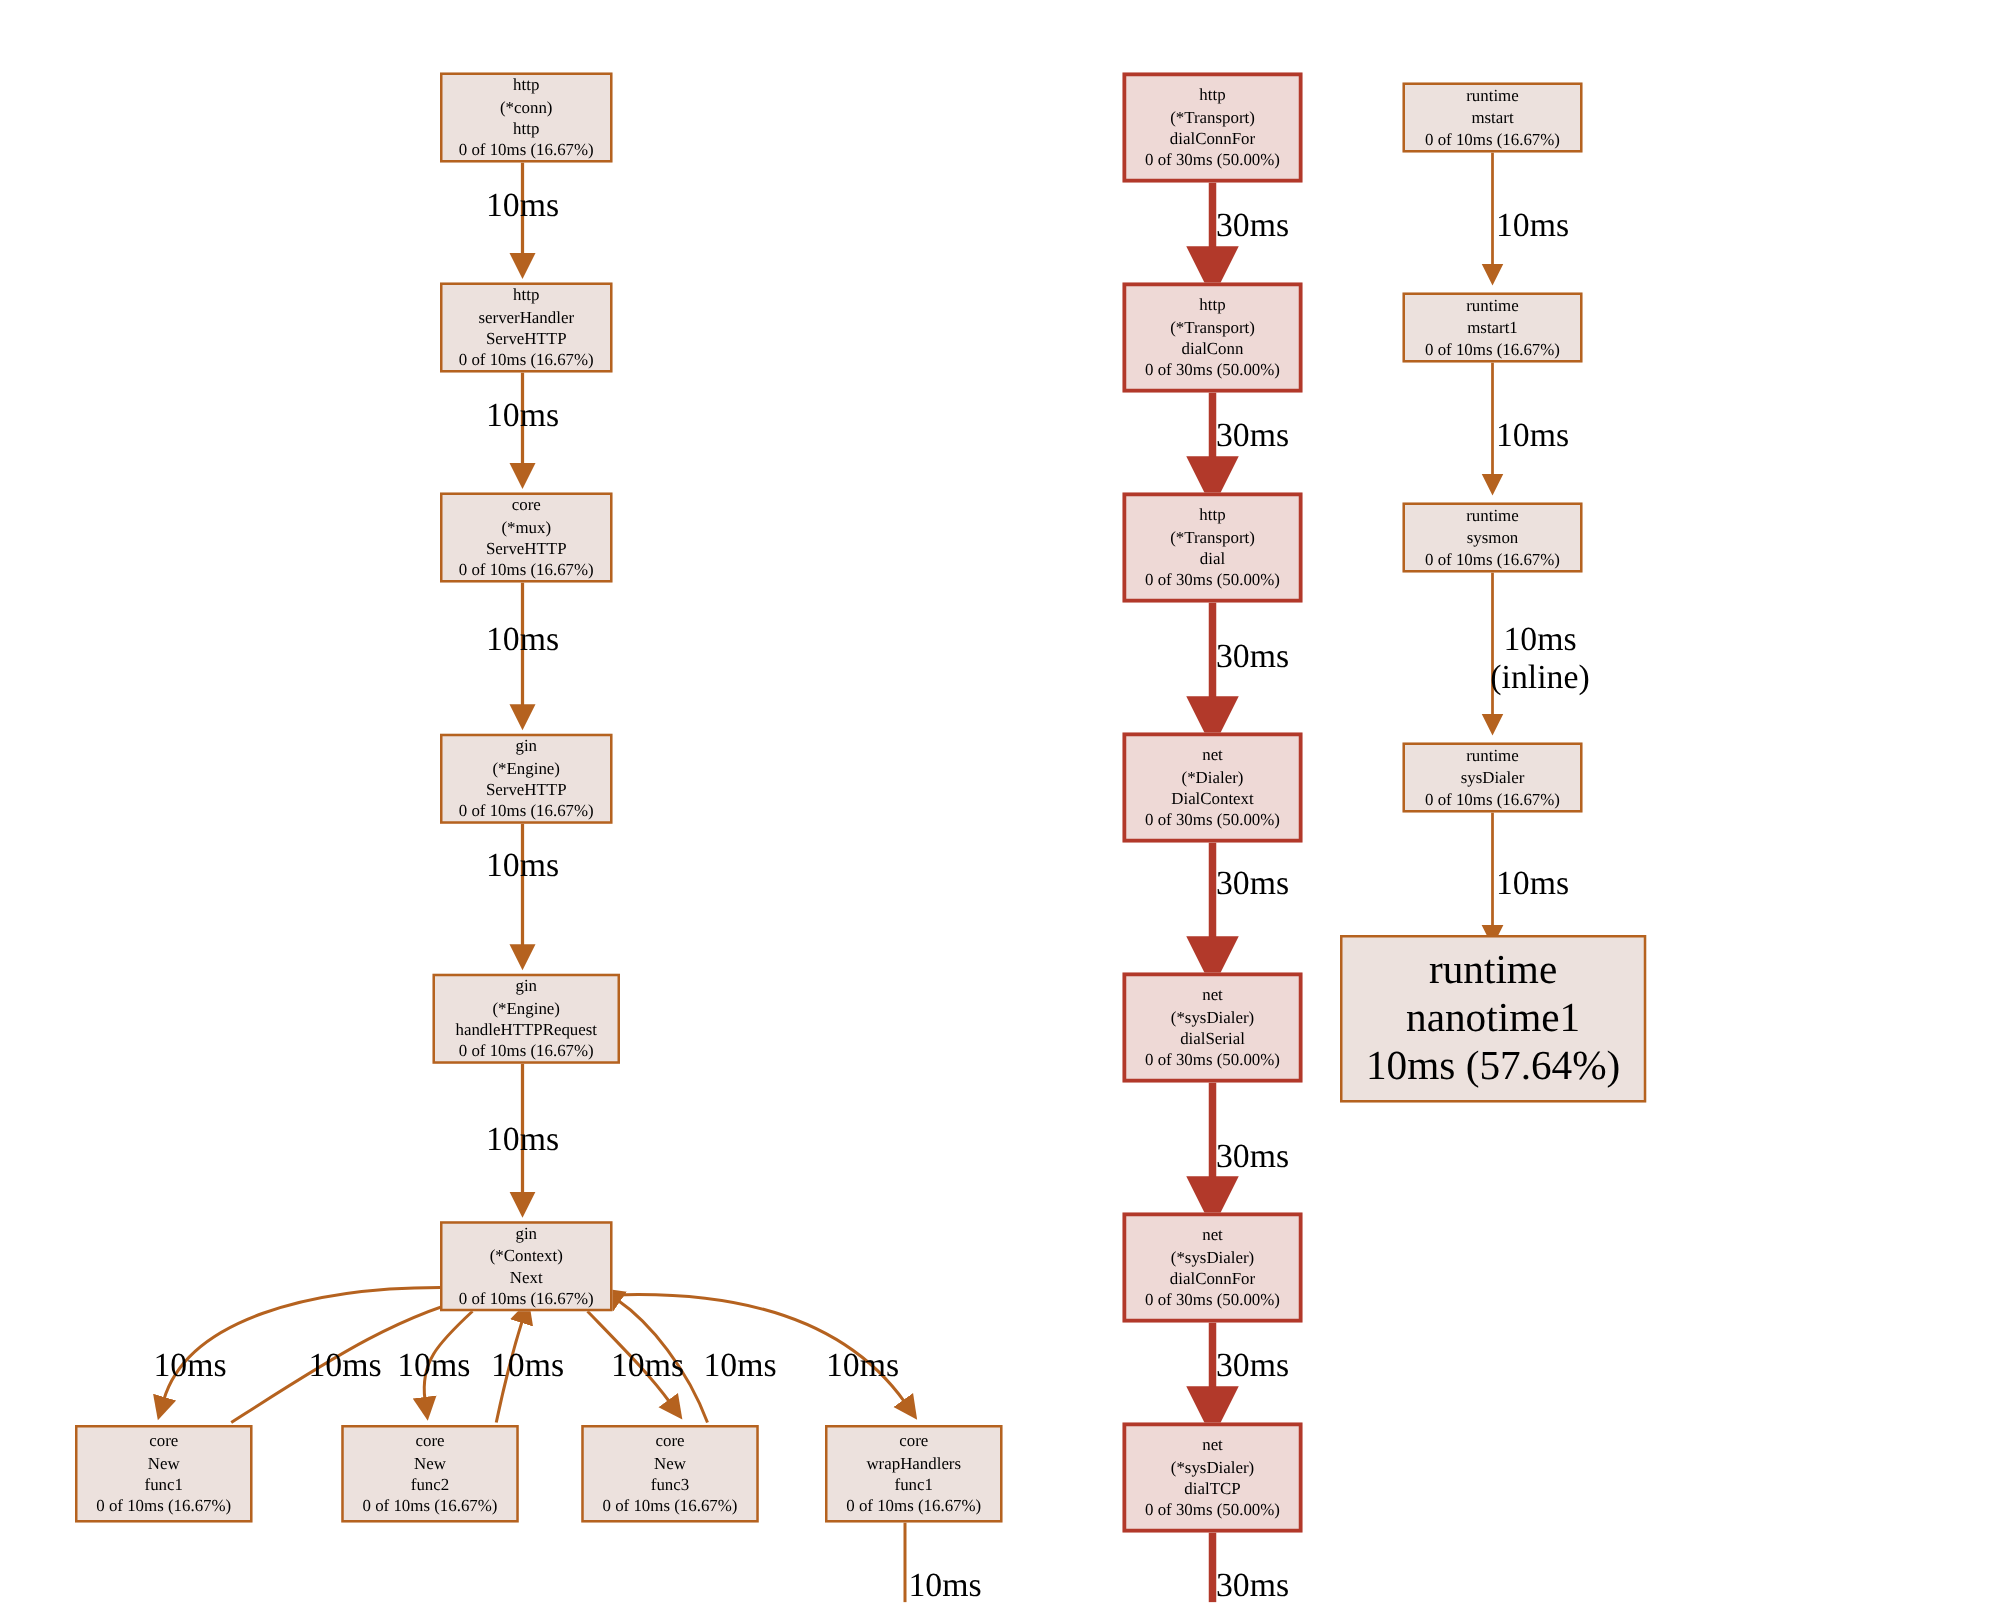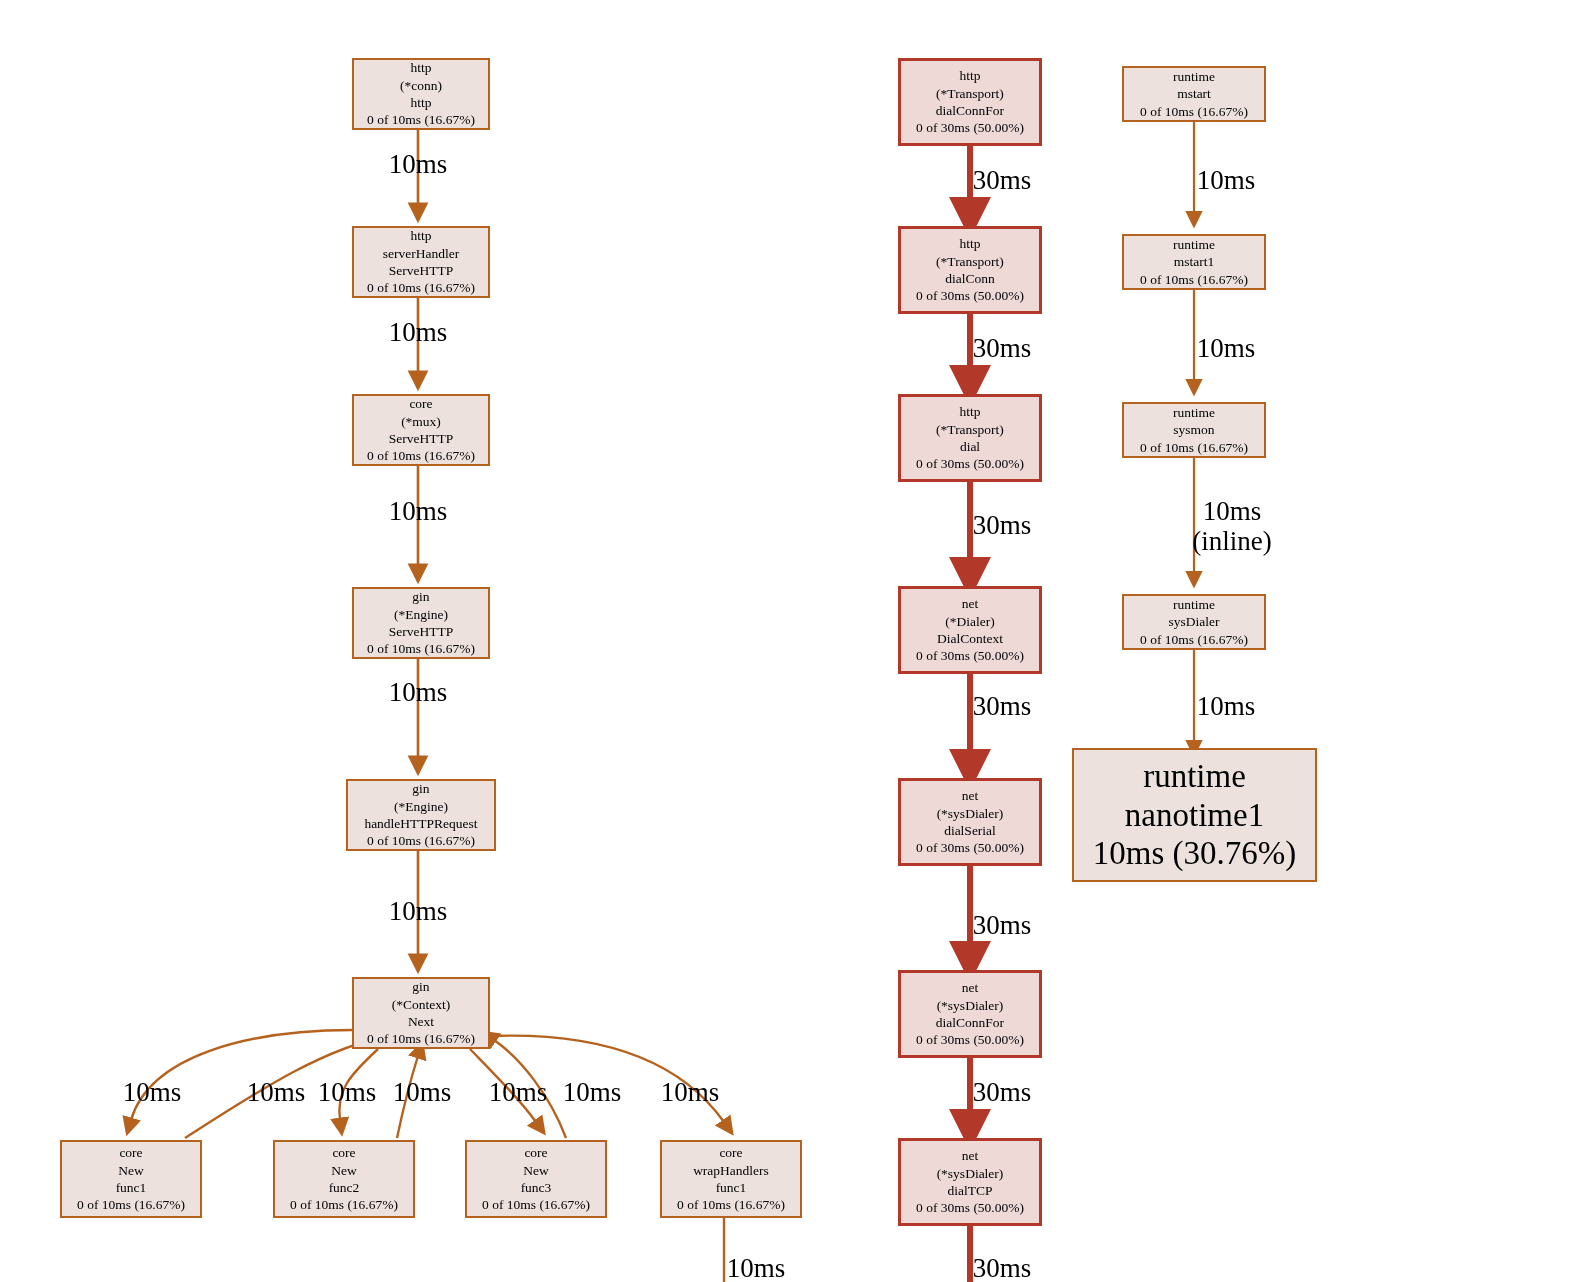--- a/index.html
+++ b/index.html
@@ -289,21 +289,21 @@
 
   <div class="node" style="left:1122px; top:594px; width:144px; height:56px;">
     <span class="ln">runtime</span>
     <span class="ln">sysDialer</span>
     <span class="ln">0 of 10ms (16.67%)</span>
   </div>
 
   <div class="node leafbig" style="left:1072px; top:748px; width:245px; height:134px;">
     <span class="ln">runtime</span>
     <span class="ln">nanotime1</span>
-    <span class="ln">10ms (30.76%)</span>
+    <span class="ln">10ms (57.64%)</span>
   </div>
 
   <div class="edgelabel" style="left:418px; top:164px; transform:translate(-50%,-50%);">10ms</div>
   <div class="edgelabel" style="left:418px; top:332px; transform:translate(-50%,-50%);">10ms</div>
   <div class="edgelabel" style="left:418px; top:511px; transform:translate(-50%,-50%);">10ms</div>
   <div class="edgelabel" style="left:418px; top:692px; transform:translate(-50%,-50%);">10ms</div>
   <div class="edgelabel" style="left:418px; top:911px; transform:translate(-50%,-50%);">10ms</div>
 
   <div class="edgelabel" style="left:152px; top:1092px; transform:translate(-50%,-50%);">10ms</div>
   <div class="edgelabel" style="left:276px; top:1092px; transform:translate(-50%,-50%);">10ms</div>

